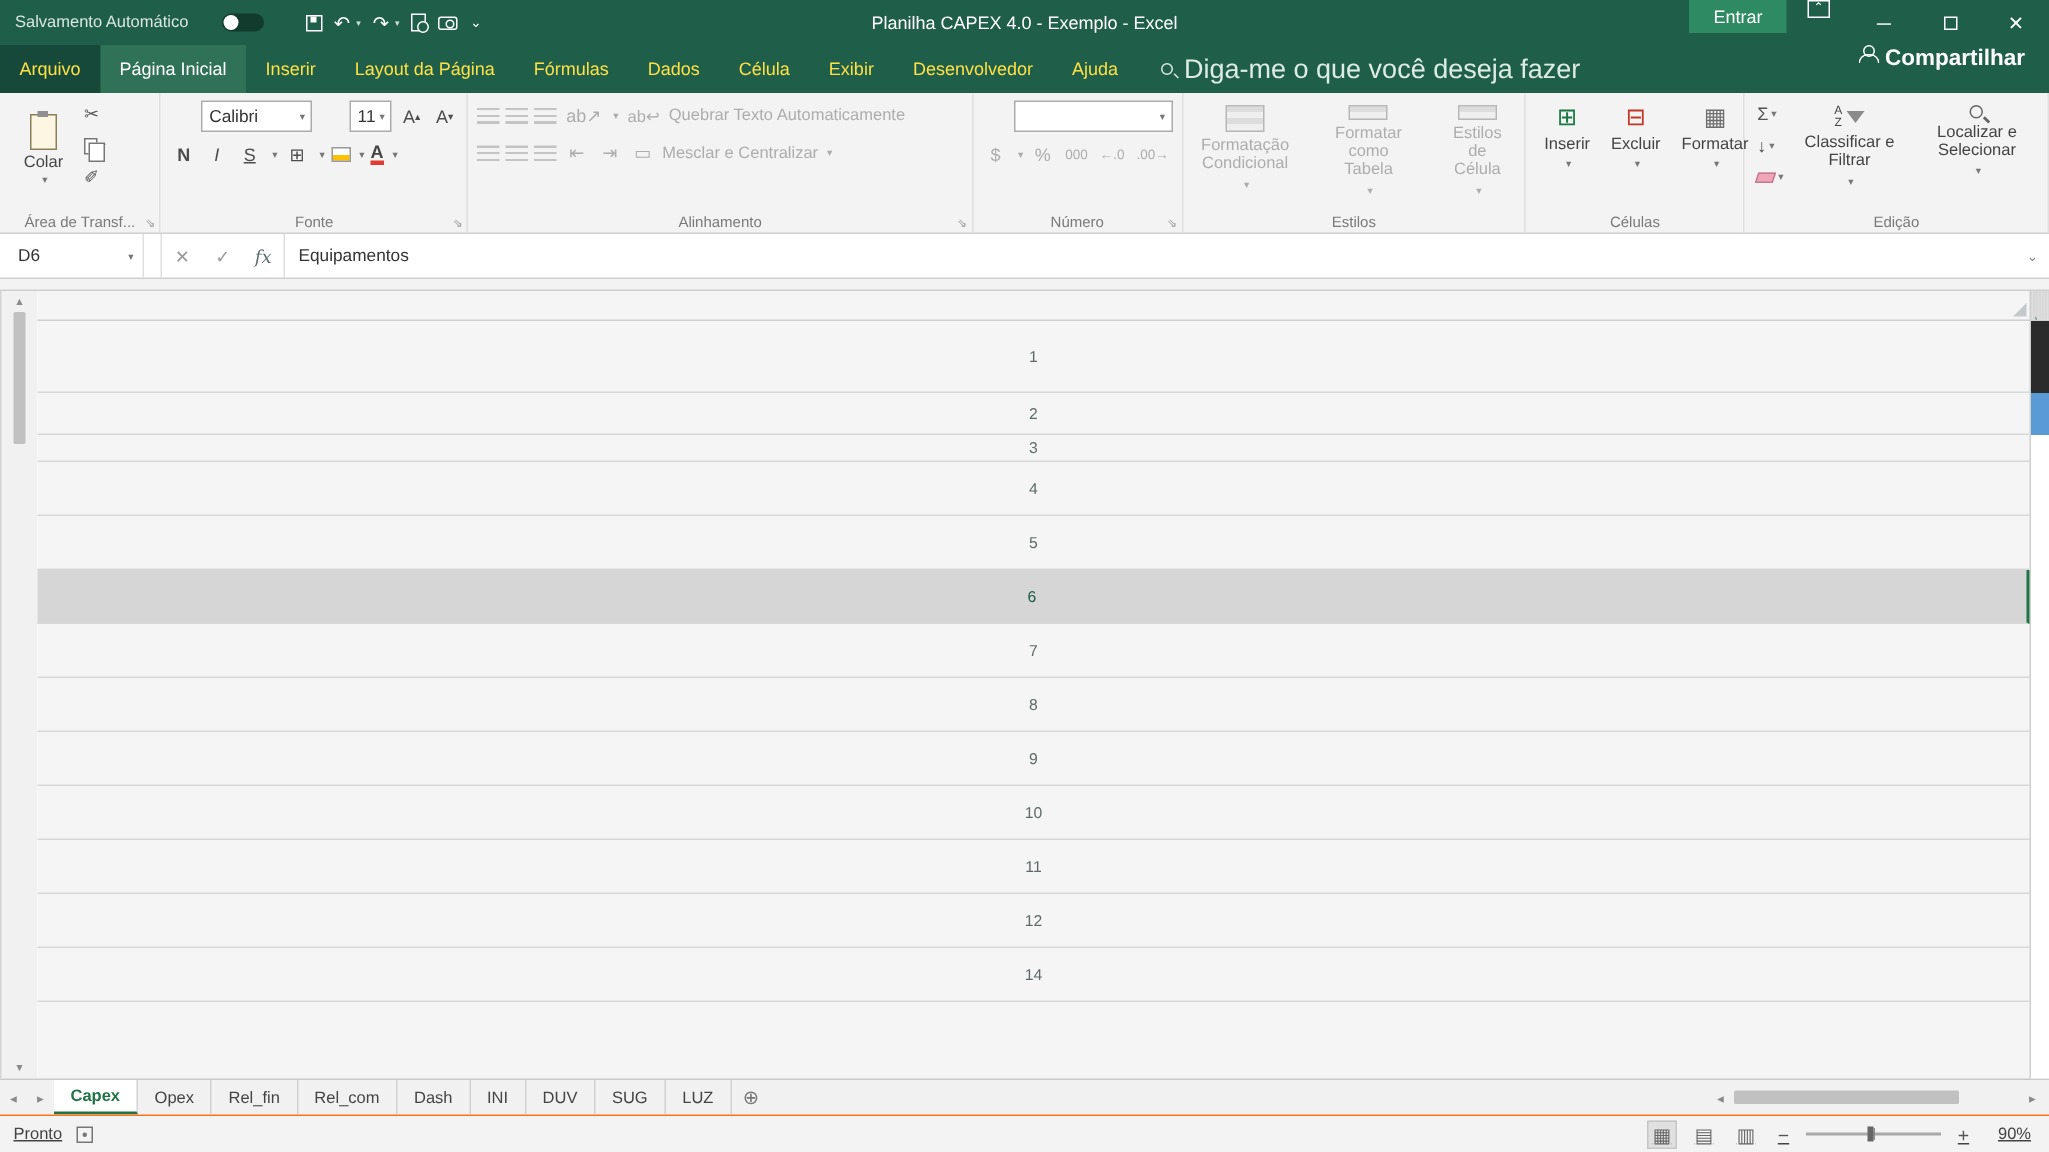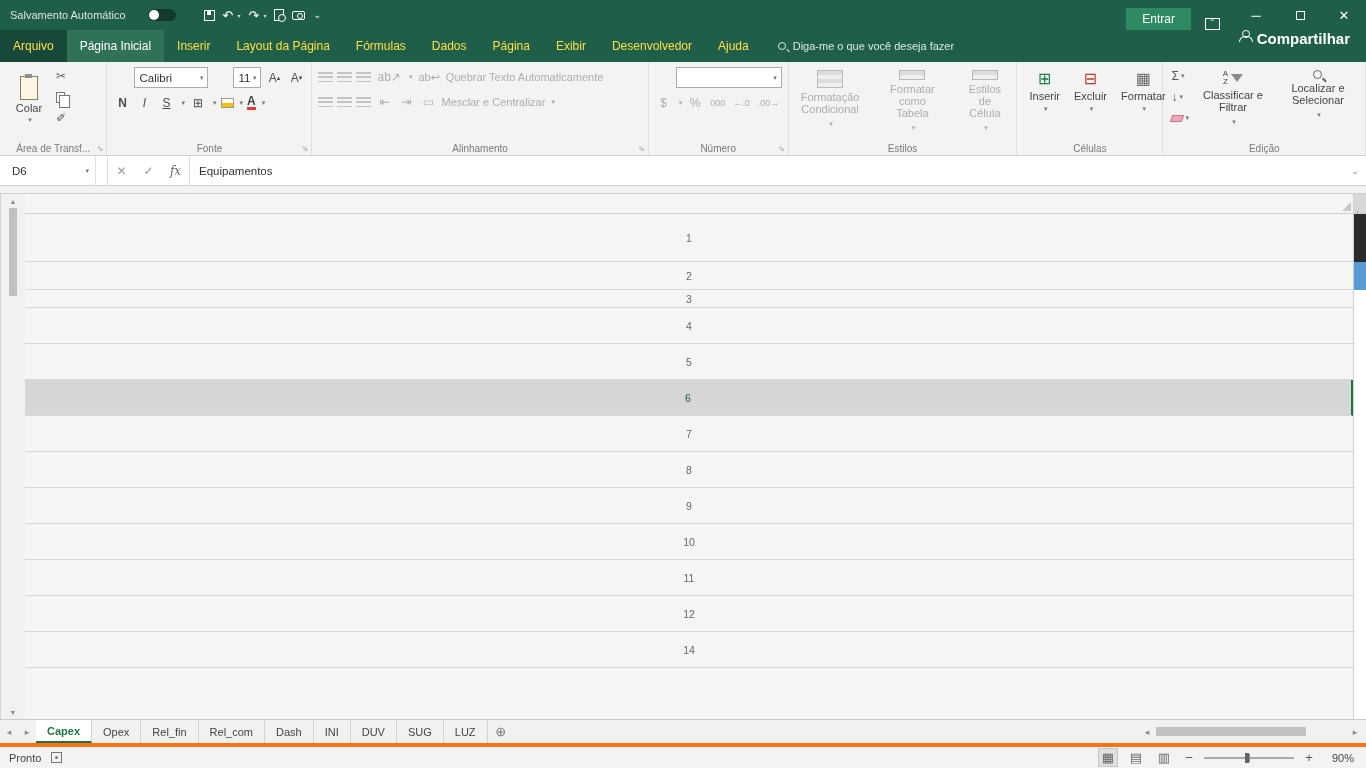--- a/index.html
+++ b/index.html
@@ -15,33 +15,33 @@
 .qat{display:flex;align-items:center;gap:8px;margin-left:6px;}
 .qat .ic{font-size:13px;color:#fff;line-height:1;}
 .qat .dd{font-size:6px;color:#cfe0d8;margin-left:-4px;}
 .floppy{width:11px;height:11px;border:1.4px solid #fff;position:relative;display:inline-block;}
 .floppy::after{content:'';position:absolute;left:2px;top:0;width:4px;height:4px;background:#fff;}
 .pgprev{width:10px;height:12px;border:1.2px solid #fff;position:relative;display:inline-block;}
 .pgprev::after{content:'';position:absolute;right:-3px;bottom:-2px;width:6px;height:6px;border:1.2px solid #fff;border-radius:50%;background:var(--accent,#1f5e48);}
 .camera{width:13px;height:9px;border:1.2px solid #fff;border-radius:2px;position:relative;display:inline-block;}
 .camera::after{content:'';position:absolute;left:4px;top:1px;width:4px;height:4px;border:1px solid #fff;border-radius:50%;}
 .tb-title{position:absolute;left:0;right:0;text-align:center;font-size:12px;color:#fff;pointer-events:none;}
-.tb-right{margin-left:auto;display:flex;align-items:flex-end;height:100%;}
+.tb-right{margin-left:auto;display:flex;align-items:flex-start;height:100%;}
 .signin{background:var(--signin,#2e8a63);color:#fff;font-size:12px;padding:4px 16px;margin-right:14px;cursor:default;}
 .ribopt{width:15px;height:12px;border:1.2px solid #fff;position:relative;margin-right:14px;display:inline-block;}
 .ribopt::after{content:'⌃';position:absolute;left:3px;top:-1px;font-size:8px;color:#fff;}
 .winbtn{width:44px;height:30px;display:flex;align-items:center;justify-content:center;font-size:13px;color:#fff;}
 .maxbox{width:9px;height:9px;border:1.2px solid #fff;display:inline-block;}
 
 
 .tabrow{height:32px;background:var(--accent,#1f5e48);display:flex;align-items:stretch;color:#fff;flex:0 0 auto;}
 .rtab{display:flex;align-items:center;padding:0 13px;font-size:12px;color:#fde047;cursor:default;white-space:nowrap;}
 .rtab.file{background:var(--accent-dark,#17493a);}
 .rtab.active{background:var(--accent-active,#2f7258);color:#fff;}
-.tellme{display:flex;align-items:center;gap:7px;margin-left:16px;font-size:11px;color:#dcebe3;}
+.tellme{display:flex;align-items:center;gap:7px;margin-left:16px;font-size:18px;color:#dcebe3;}
 .mag{width:8px;height:8px;border:1.4px solid #dcebe3;border-radius:50%;position:relative;display:inline-block;}
 .mag::after{content:'';position:absolute;left:7px;top:7px;width:4px;height:1.4px;background:#dcebe3;transform:rotate(45deg);}
 .share{margin-left:auto;display:flex;align-items:flex-start;gap:6px;padding:0 16px;font-size:15px;font-weight:bold;}
 .person{position:relative;width:12px;height:12px;display:inline-block;}
 .person::before{content:'';position:absolute;left:3px;top:0;width:6px;height:6px;border-radius:50%;border:1.2px solid #fff;}
 .person::after{content:'';position:absolute;left:0;bottom:0;width:12px;height:5px;border:1.2px solid #fff;border-bottom:none;border-radius:6px 6px 0 0;}
 
 
 .ribbon{height:94px;background:#f3f3f3;border-bottom:1px solid #d0d0d0;display:flex;flex:0 0 auto;}
 .grp{position:relative;border-right:1px solid #e0e0e0;padding:5px 6px 16px;height:100%;}
@@ -110,21 +110,21 @@
 .tnav{width:18px;display:flex;align-items:center;justify-content:center;color:#8a8a8a;font-size:9px;}
 .stab{display:flex;align-items:center;padding:0 11px;color:#444;border-right:1px solid #d2d2d2;cursor:default;}
 .stab.active{background:#fff;color:var(--sel,#217346);font-weight:bold;border-bottom:2px solid var(--sel,#217346);}
 .addsheet{width:26px;display:flex;align-items:center;justify-content:center;color:#777;font-size:13px;}
 .hsarea{margin-left:auto;display:flex;align-items:center;gap:2px;padding-right:4px;}
 .hsar{font-size:9px;color:#8a8a8a;width:14px;text-align:center;}
 .hstrack{width:190px;height:9px;background:#f1f1f1;display:flex;align-items:center;}
 .hsthumb{width:150px;height:9px;background:#c1c1c1;border-radius:1px;}
 
 
-.statusbar{height:25px;background:#f3f3f3;border-top:4px solid #f97316;display:flex;align-items:center;font-size:11px;color:#444;flex:1;}
+.statusbar{height:25px;background:#f3f3f3;border-top:1px solid #f97316;display:flex;align-items:center;font-size:11px;color:#444;flex:1;text-decoration:underline;}
 .stleft{display:flex;align-items:center;gap:10px;padding-left:9px;}
 .macroic{width:11px;height:11px;border:1.2px solid #777;position:relative;display:inline-block;}
 .macroic::after{content:'';position:absolute;left:3px;top:3px;width:3px;height:3px;background:#777;border-radius:50%;}
 .stright{margin-left:auto;display:flex;align-items:center;gap:8px;padding-right:12px;}
 .viewic{font-size:13px;color:#666;width:20px;height:19px;display:flex;align-items:center;justify-content:center;}
 .viewic.on{background:#e0e0e0;border:1px solid #c6c6c6;}
 .zbtn{color:#555;font-size:13px;width:14px;text-align:center;}
 .ztrack{width:90px;height:2px;background:#a9a9a9;position:relative;}
 .znotch{position:absolute;left:50%;top:-3px;width:1px;height:8px;background:#8a8a8a;}
 .zthumb{position:absolute;left:45%;top:-4px;width:4px;height:10px;background:#666;}
@@ -143,39 +143,40 @@
         <span class="floppy"></span>
         <span class="ic">↶</span>
           <span class="dd">▾</span>
         <span class="ic">↷</span>
           <span class="dd">▾</span>
         <span class="pgprev"></span>
         <span class="camera"></span>
         <span class="ic" style="font-size:9px">⌄</span>
       </span>
     </div>
+    <div class="tb-title">Planilha CAPEX 4.0  -  Exemplo  -  Excel</div>
     <div class="tb-right">
       <span class="signin">Entrar</span>
       <span class="ribopt"></span>
       <span class="winbtn">─</span>
       <span class="winbtn">
           <span class="maxbox"></span>
         </span>
       <span class="winbtn">✕</span>
     </div>
   </div>
 
   <div class="tabrow">
     <span class="rtab file">Arquivo</span>
     <span class="rtab active">Página Inicial</span>
     <span class="rtab">Inserir</span>
     <span class="rtab">Layout da Página</span>
     <span class="rtab">Fórmulas</span>
     <span class="rtab">Dados</span>
-    <span class="rtab">Página</span>
+    <span class="rtab">Célula</span>
     <span class="rtab">Exibir</span>
     <span class="rtab">Desenvolvedor</span>
     <span class="rtab">Ajuda</span>
     <span class="tellme">
         <span class="mag"></span>
         <span>Diga-me o que você deseja fazer</span>
       </span>
     <span class="share">
         <span class="person"></span>
         <span>Compartilhar</span>

